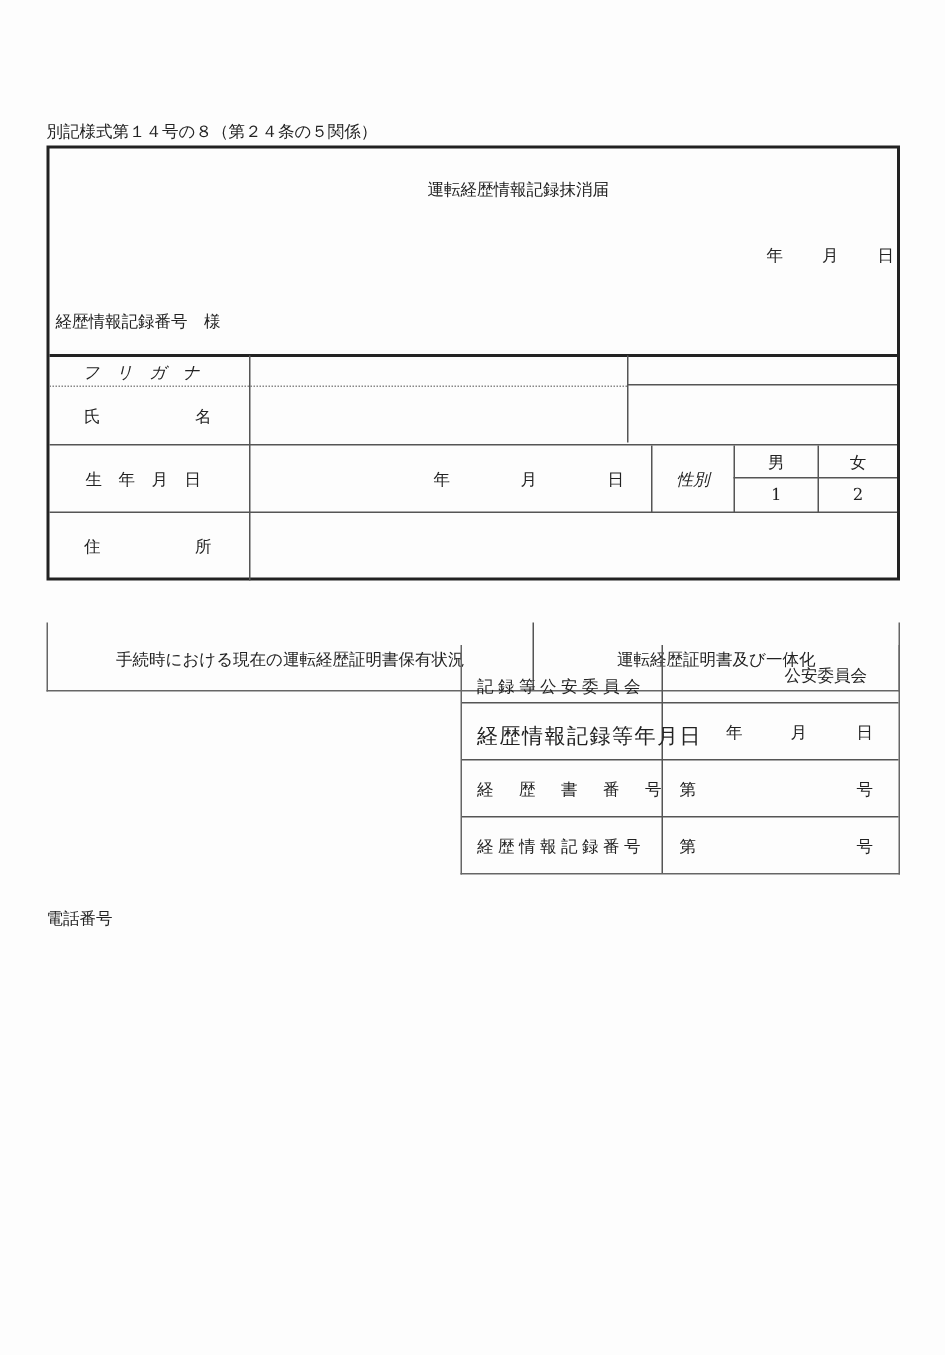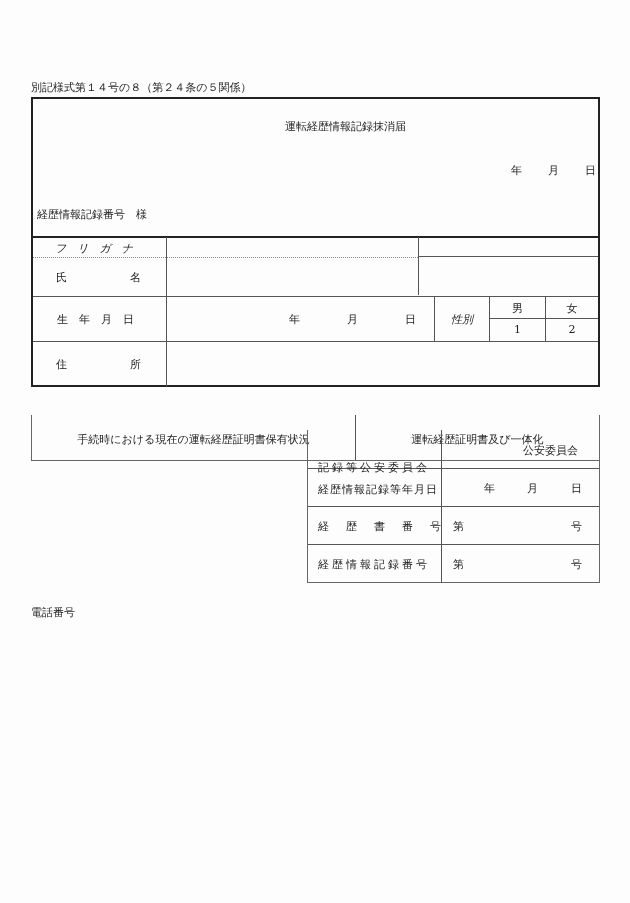--- a/index.html
+++ b/index.html
@@ -71,24 +71,24 @@
   <div class="txt c" style="left:0;width:323px;top:17px;">手続時における現在の運転経歴証明書保有状況</div>
   <div class="txt c" style="left:324px;width:243px;top:17px;">運転経歴証明書及び一体化</div>
 </div>
 
 <div class="abs rec">
   <div class="vl" style="left:133px;top:0;height:152px;"></div>
   <div class="hl" style="left:0;width:291px;top:38px;"></div>
   <div class="hl" style="left:0;width:291px;top:76px;"></div>
   <div class="hl" style="left:0;width:291px;top:114px;"></div>
 
-  <div class="txt" style="left:10px;top:30px;letter-spacing:3px;">記録等公安委員会</div>
+  <div class="txt" style="left:10px;top:20px;letter-spacing:3px;">記録等公安委員会</div>
   <div class="txt" style="left:215px;top:13px;">公安委員会</div>
 
-  <div class="txt" style="left:10px;top:52px;font-size:11px;letter-spacing:1px;">経歴情報記録等年月日</div>
+  <div class="txt" style="left:10px;top:52px;font-size:14px;letter-spacing:1px;">経歴情報記録等年月日</div>
   <div class="txt" style="left:176px;top:51px;">年</div>
   <div class="txt" style="left:219px;top:51px;">月</div>
   <div class="txt" style="left:263px;top:51px;">日</div>
 
   <div class="txt" style="left:10px;top:89px;letter-spacing:3px;">経　歴　書　番　号</div>
   <div class="txt" style="left:145px;top:89px;">第</div>
   <div class="txt" style="left:263px;top:89px;">号</div>
 
   <div class="txt" style="left:10px;top:127px;letter-spacing:3px;">経歴情報記録番号</div>
   <div class="txt" style="left:145px;top:127px;">第</div>

